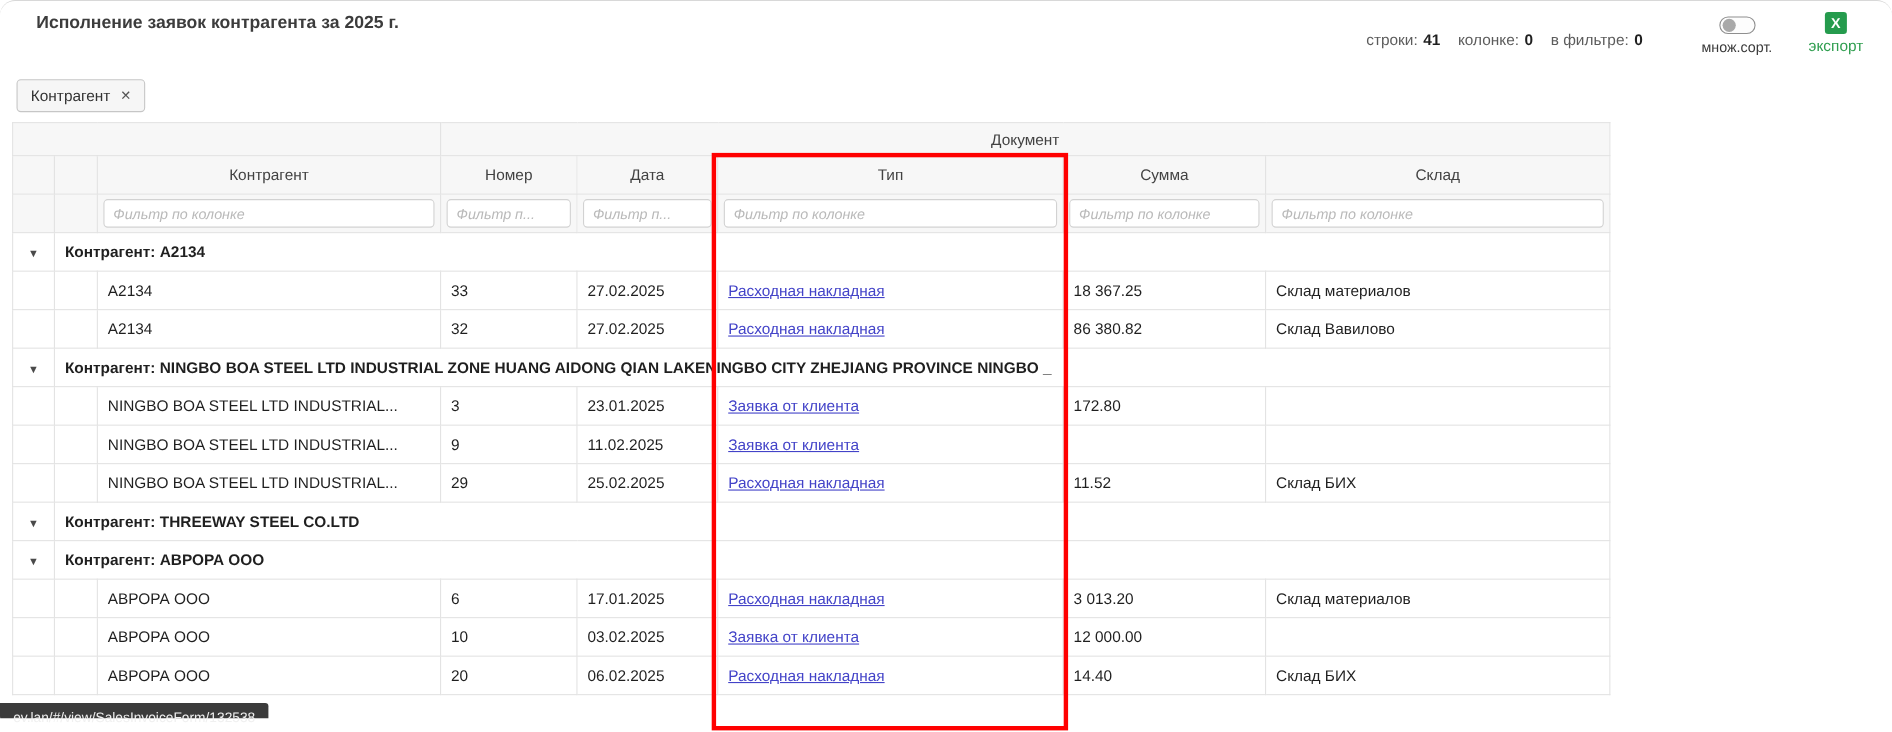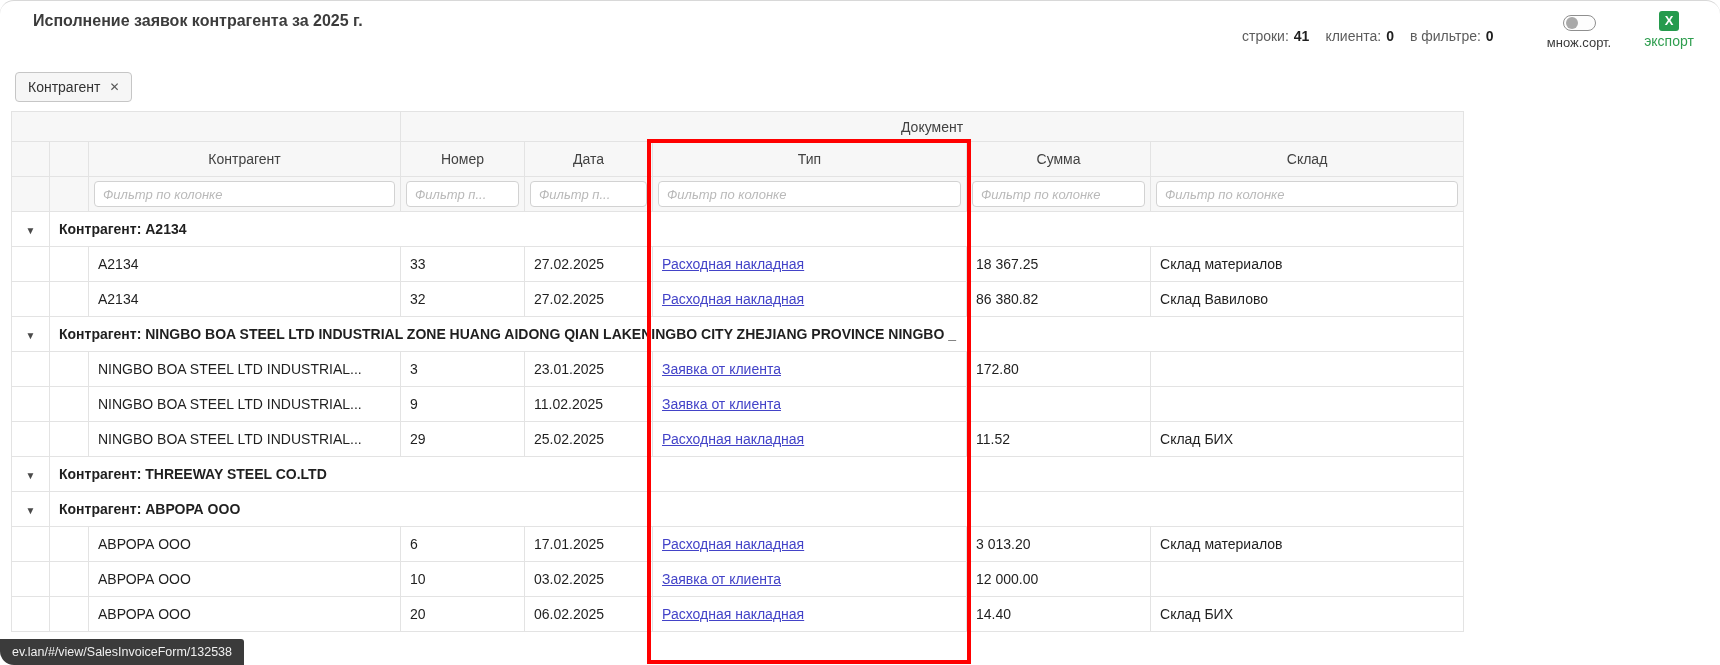--- a/index.html
+++ b/index.html
@@ -48,34 +48,34 @@
   .grid tbody tr.group-row td { font-weight:700; }
   .tri-cell { text-align:center; padding:0 !important; cursor:pointer; }
   .tri { font-size:10px; color:#4a4a4a; }
   .num-cell { text-align:left; padding-right:10px !important; }
   a.doclink { color:#4343c8; text-decoration:underline; cursor:pointer; }
   td.cell-hl { background:#ededed !important; }
 
   .annotation { position:absolute; left:647px; top:138px; width:324px; height:525px;
                 border:4px solid #ff0000; pointer-events:none; z-index:5; }
 
-  .statusbar { position:absolute; left:0; top:638px; height:26px; line-height:26px;
+  .statusbar { position:absolute; left:0; top:638px; height:14px; line-height:26px;
                background:#3b3b3b; color:#f0f0f0; font-size:12.5px; padding:0 12px;
                border-top-right-radius:3px; z-index:6; }
 </style>
 </head>
 <body>
 
 <div class="page">
 
   <div class="title">Исполнение заявок контрагента за 2025 г.</div>
 
   <div class="stats">
     <span><span>строки:</span><b>41</b></span>
-    <span><span>клиента:</span><b>0</b></span>
+    <span><span>колонке:</span><b>0</b></span>
     <span><span>в фильтре:</span><b>0</b></span>
   </div>
 
   <div class="multisort">
     <div class="toggle">
       <div class="knob"></div>
     </div>
     <div class="multisort-label">множ.сорт.</div>
   </div>
 

